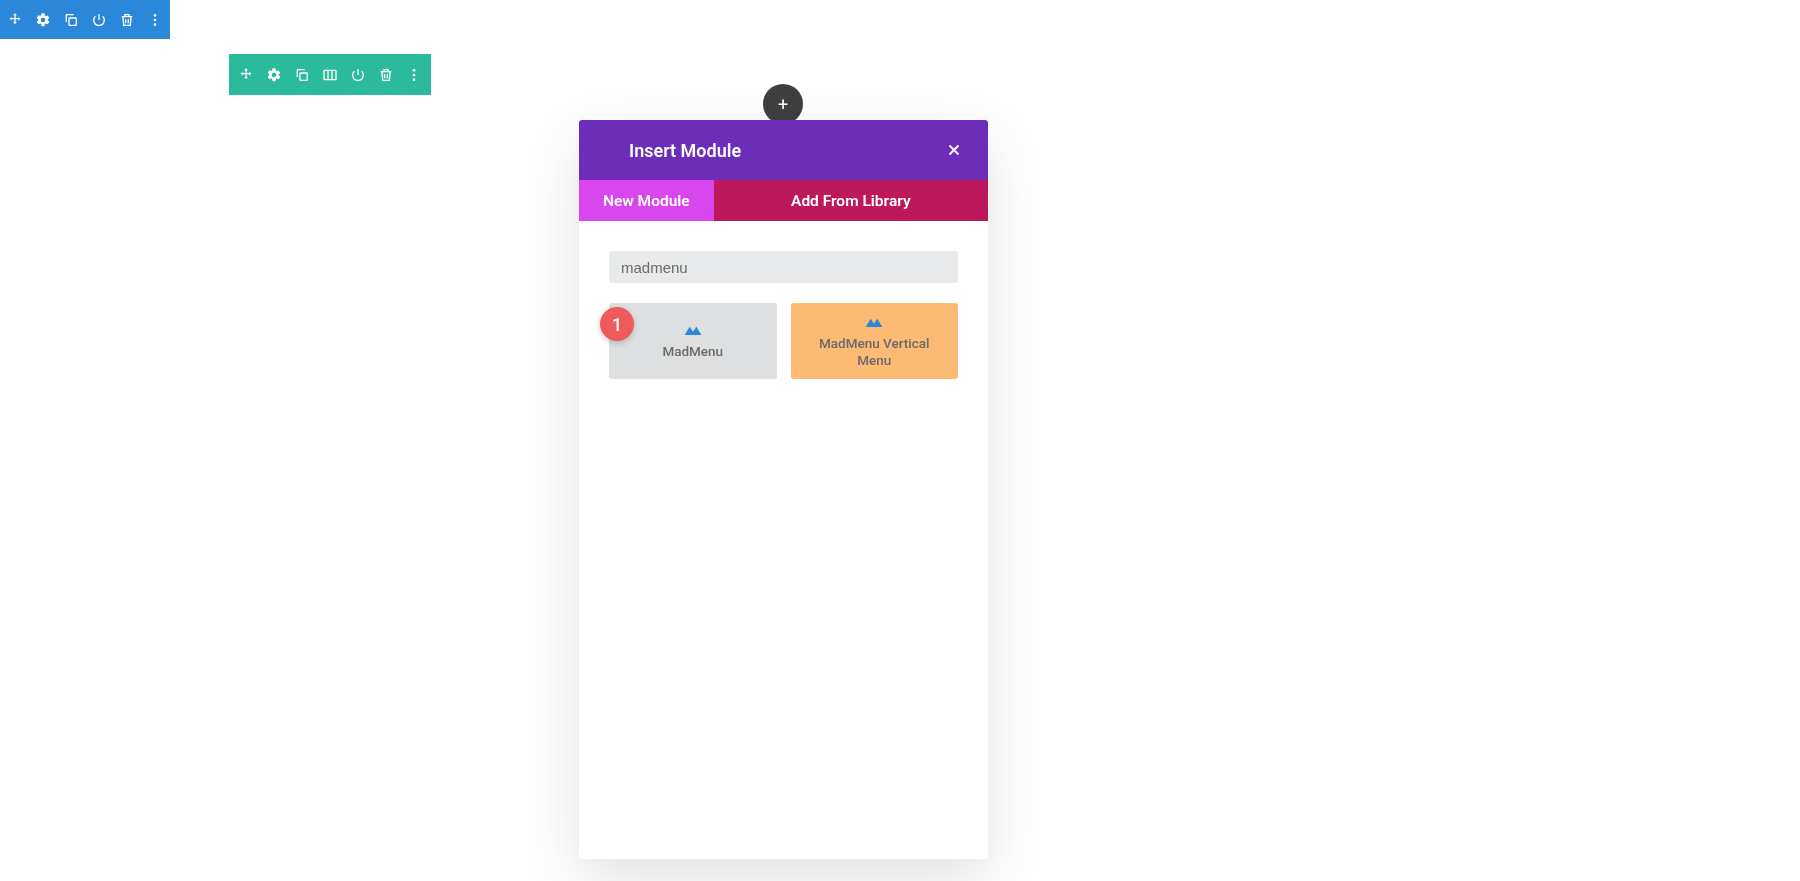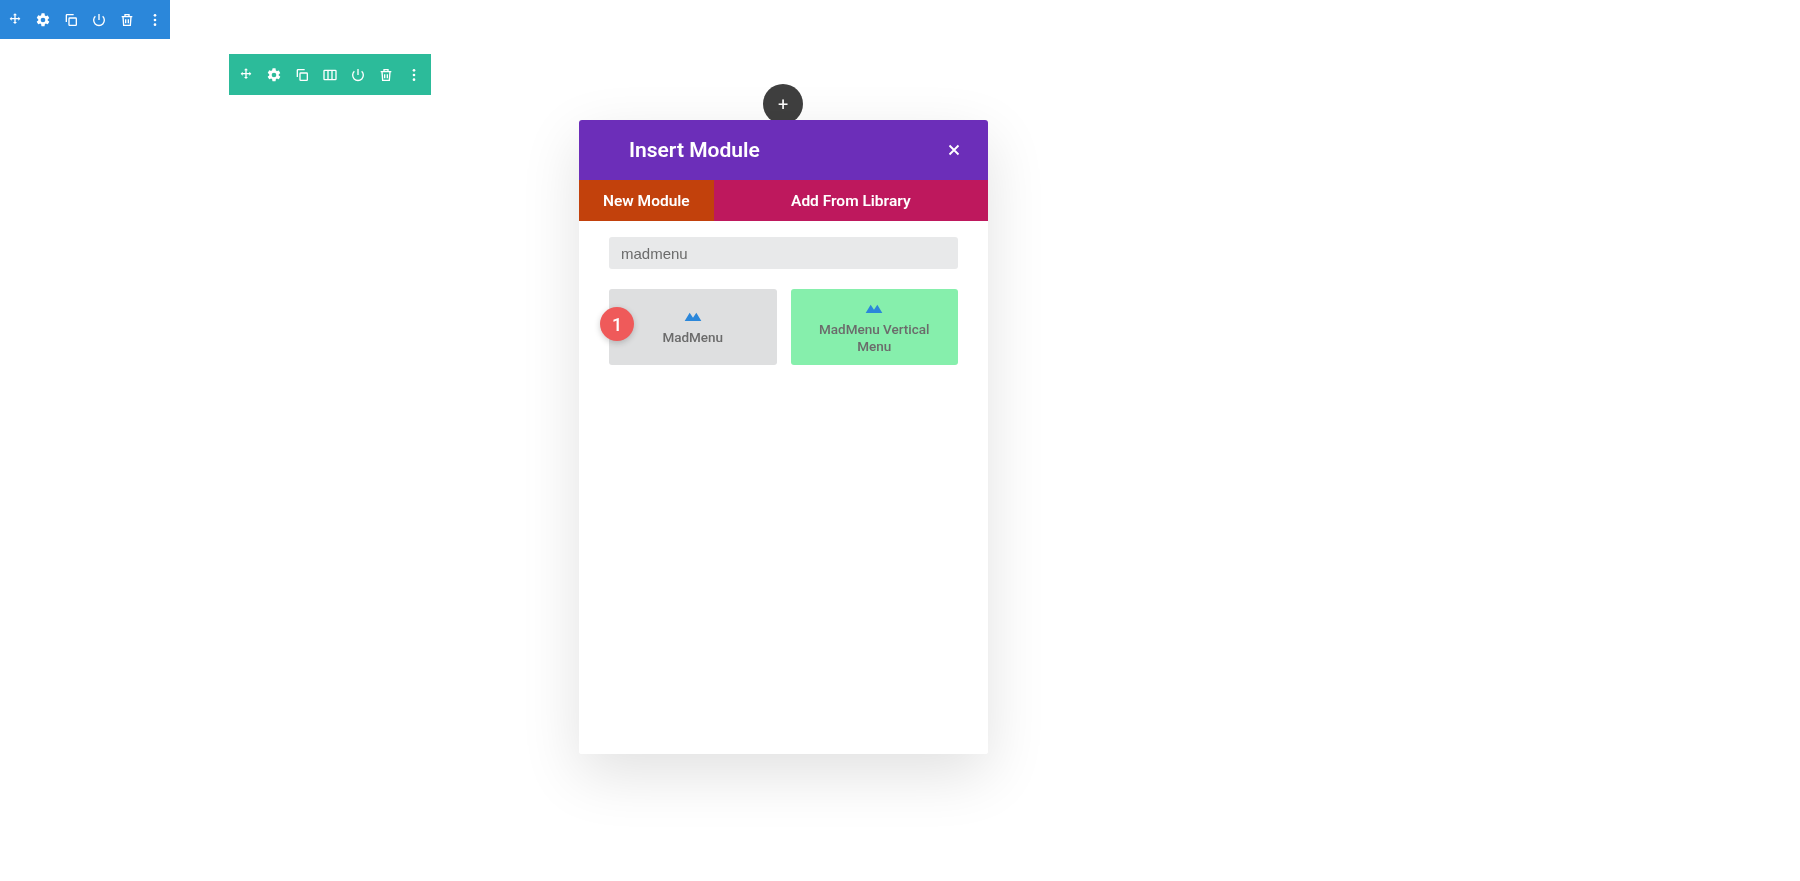--- a/index.html
+++ b/index.html
@@ -93,21 +93,21 @@
     .modal-header {
       background: #6c2eb9;
       color: #ffffff;
       display: flex;
       align-items: center;
       justify-content: space-between;
       padding: 18px 24px 18px 50px;
       height: 60px;
     }
     .modal-title {
-      font-size: 21px;
+      font-size: 18px;
       font-weight: 600;
     }
     .modal-close {
       cursor: pointer;
       display: flex;
       align-items: center;
       justify-content: center;
       width: 20px;
       height: 20px;
       color: #ffffff;
@@ -122,32 +122,32 @@
       display: flex;
       align-items: center;
       justify-content: center;
       color: #ffffff;
       font-size: 15.5px;
       font-weight: 600;
       cursor: pointer;
       padding: 0 24px;
     }
     .modal-tab.active {
-      background: #c2410c;
+      background: #d946ef;
     }
     .modal-tab.inactive {
       background: #be185d;
     }
     .modal-tab.inactive.fill {
       flex: 1;
     }
 
     .modal-body {
-      padding: 16px 30px 30px 30px;
-      height: 533px;
+      padding: 30px 30px 30px 30px;
+      height: 638px;
       background: #ffffff;
     }
 
     .search-input {
       width: 100%;
       background: #e8e9ea;
       border: none;
       padding: 8px 12px;
       font-size: 15px;
       color: #6b6b6b;
@@ -158,21 +158,21 @@
 
     .module-grid {
       display: flex;
       gap: 14px;
       margin-top: 20px;
       position: relative;
     }
 
     .module-card {
       flex: 1;
-      background: #86efac;
+      background: #fdba74;
       border-radius: 3px;
       display: flex;
       flex-direction: column;
       align-items: center;
       justify-content: center;
       padding: 12px 10px 10px 10px;
       cursor: pointer;
       text-align: center;
       position: relative;
     }

